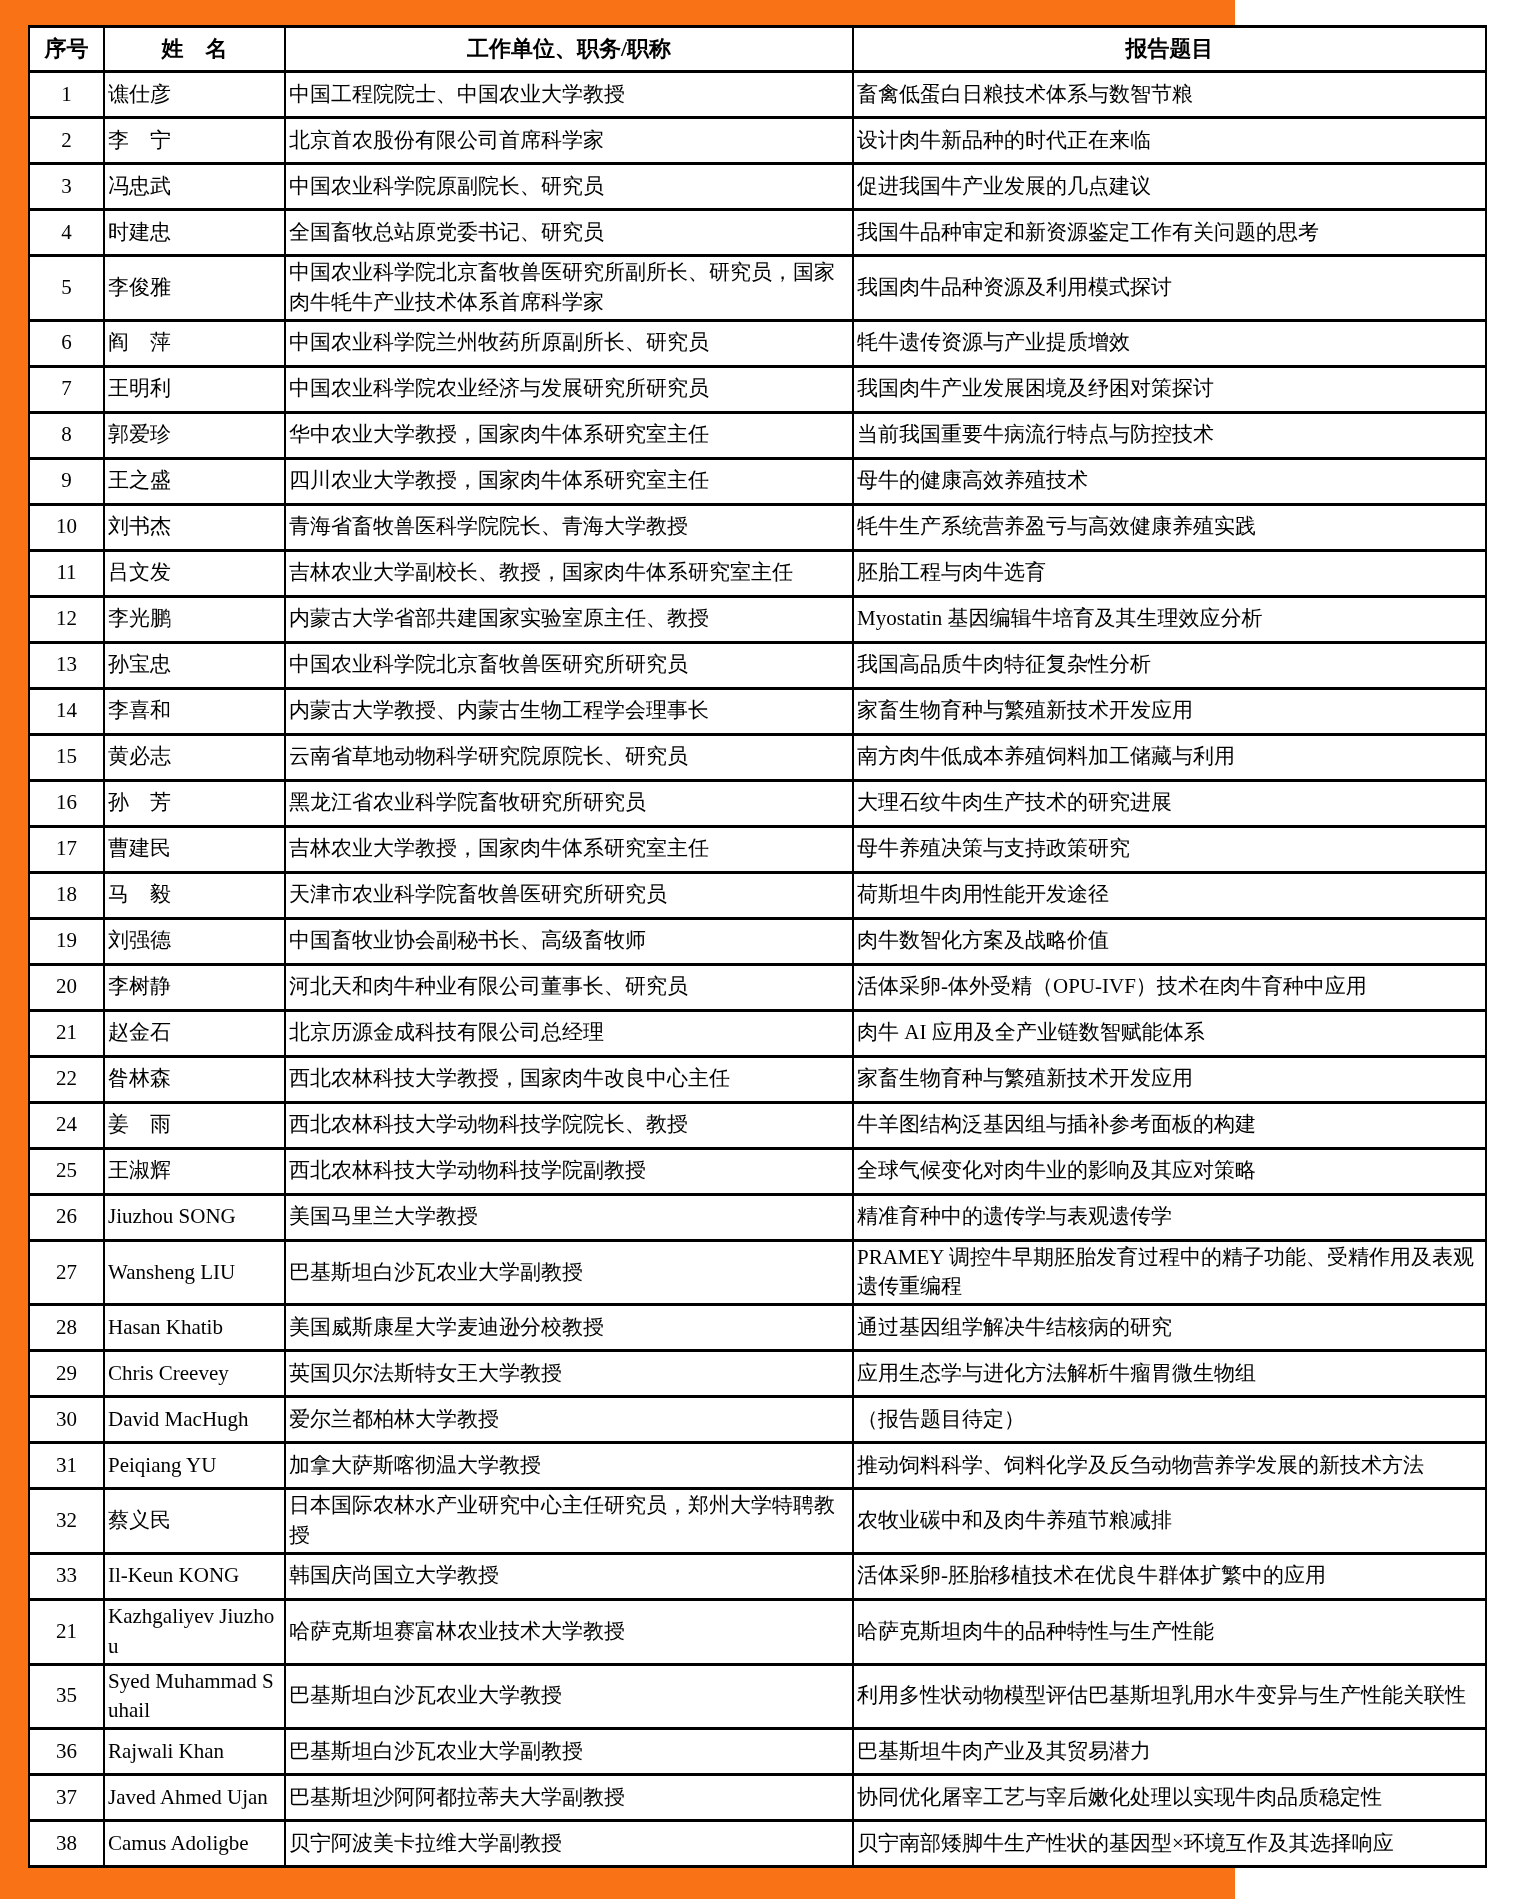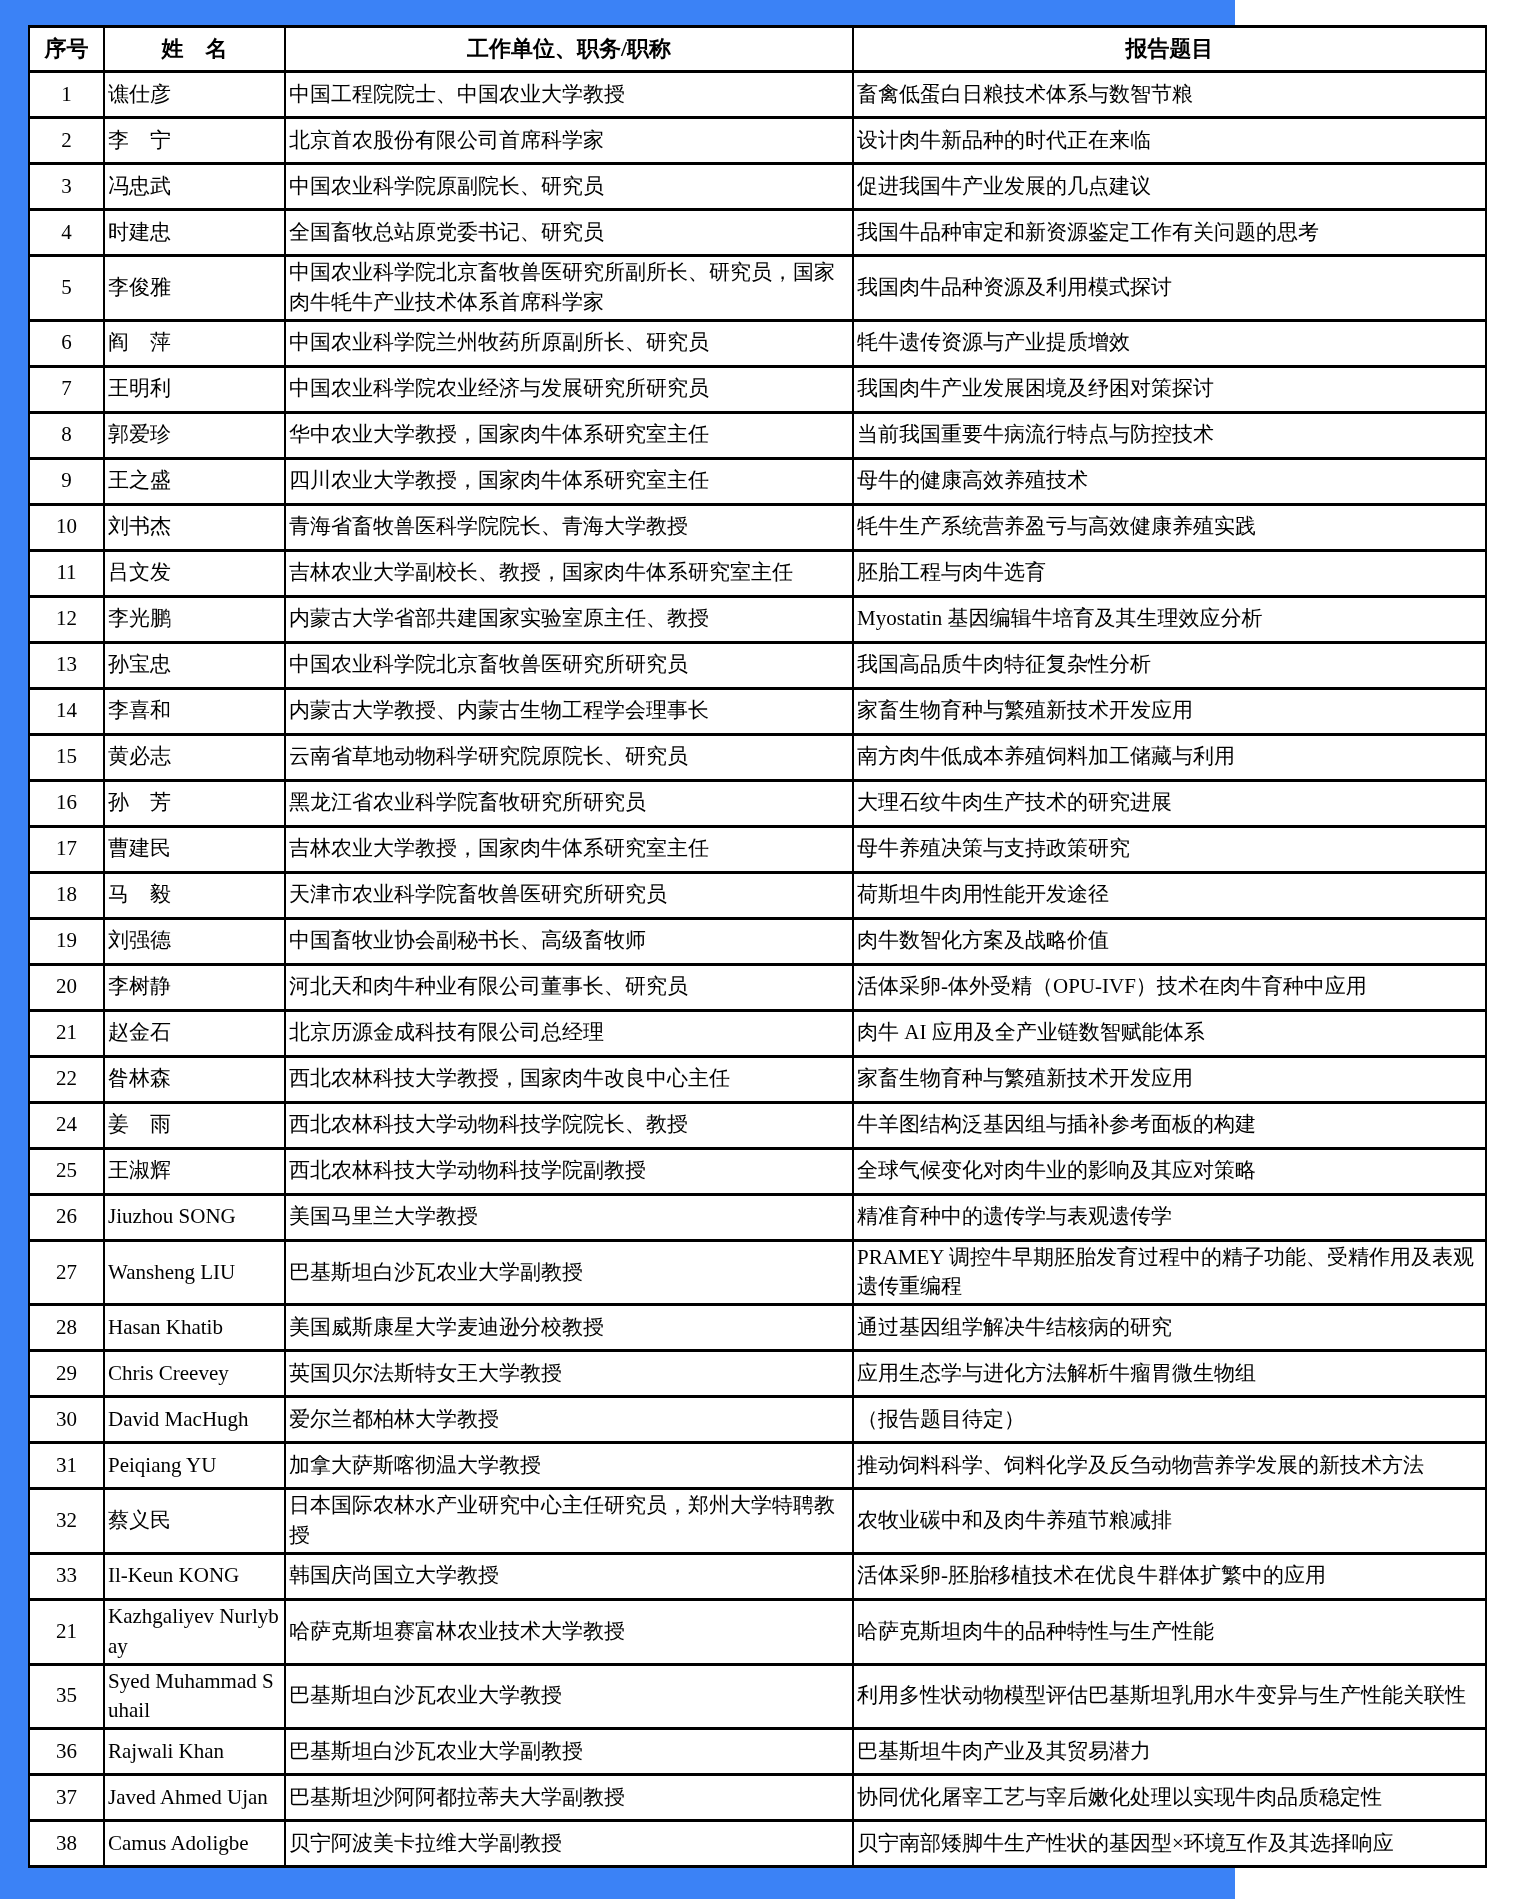--- a/index.html
+++ b/index.html
@@ -13,21 +13,21 @@
     position: relative;
     font-family: "Liberation Serif", "DejaVu Serif", serif;
     color: #000000;
   }
   .sheet {
     position: absolute;
     left: 0;
     top: 0;
     width: 1235px;
     height: 1899px;
-    background: #3b82f6;
+    background: #f97316;
   }
   table.speaker-table {
     position: absolute;
     left: 28px;
     top: 25px;
     width: 1457px;
     border-collapse: collapse;
     table-layout: fixed;
     background: #ffffff;
   }
@@ -279,21 +279,21 @@
           <td class="cell-title">农牧业碳中和及肉牛养殖节粮减排</td>
         </tr>
         <tr>
           <td class="cell-no">33</td>
           <td class="cell-name">Il-Keun KONG</td>
           <td class="cell-unit">韩国庆尚国立大学教授</td>
           <td class="cell-title">活体采卵-胚胎移植技术在优良牛群体扩繁中的应用</td>
         </tr>
         <tr>
           <td class="cell-no">21</td>
-          <td class="cell-name">Kazhgaliyev Nurlybay</td>
+          <td class="cell-name">Kazhgaliyev Jiuzhou</td>
           <td class="cell-unit">哈萨克斯坦赛富林农业技术大学教授</td>
           <td class="cell-title">哈萨克斯坦肉牛的品种特性与生产性能</td>
         </tr>
         <tr>
           <td class="cell-no">35</td>
           <td class="cell-name">Syed Muhammad Suhail</td>
           <td class="cell-unit">巴基斯坦白沙瓦农业大学教授</td>
           <td class="cell-title">利用多性状动物模型评估巴基斯坦乳用水牛变异与生产性能关联性</td>
         </tr>
         <tr>

